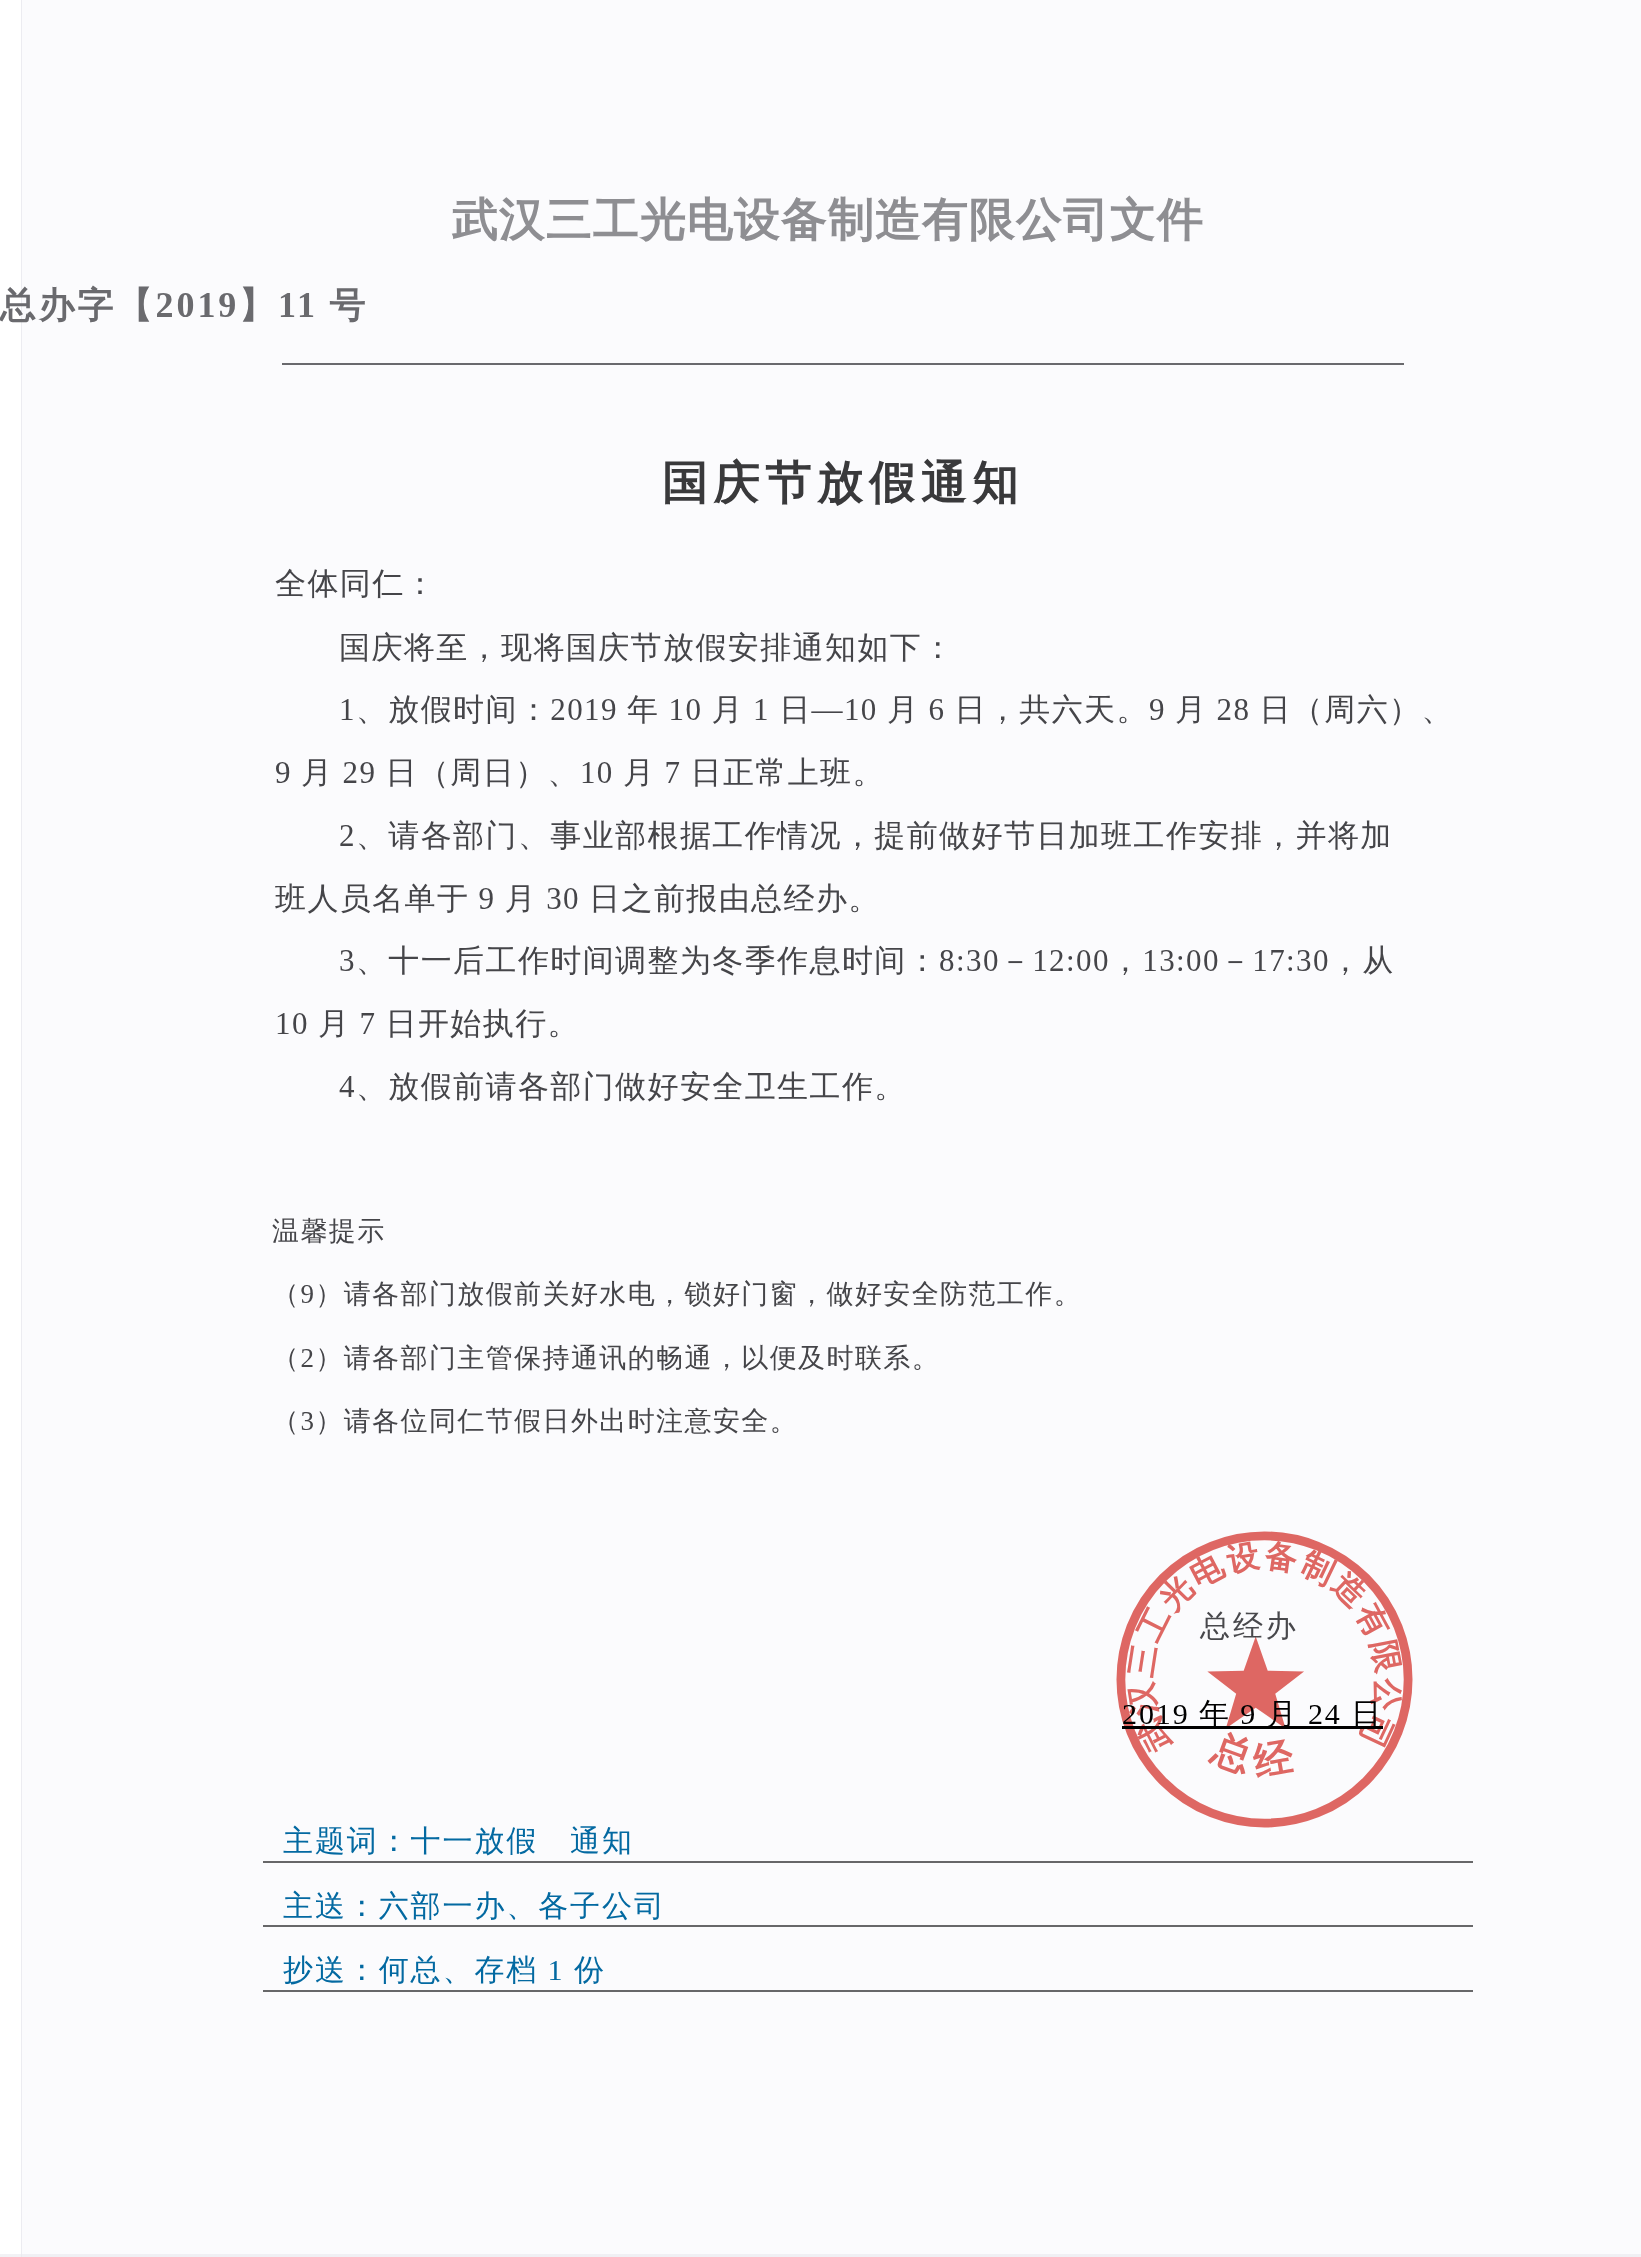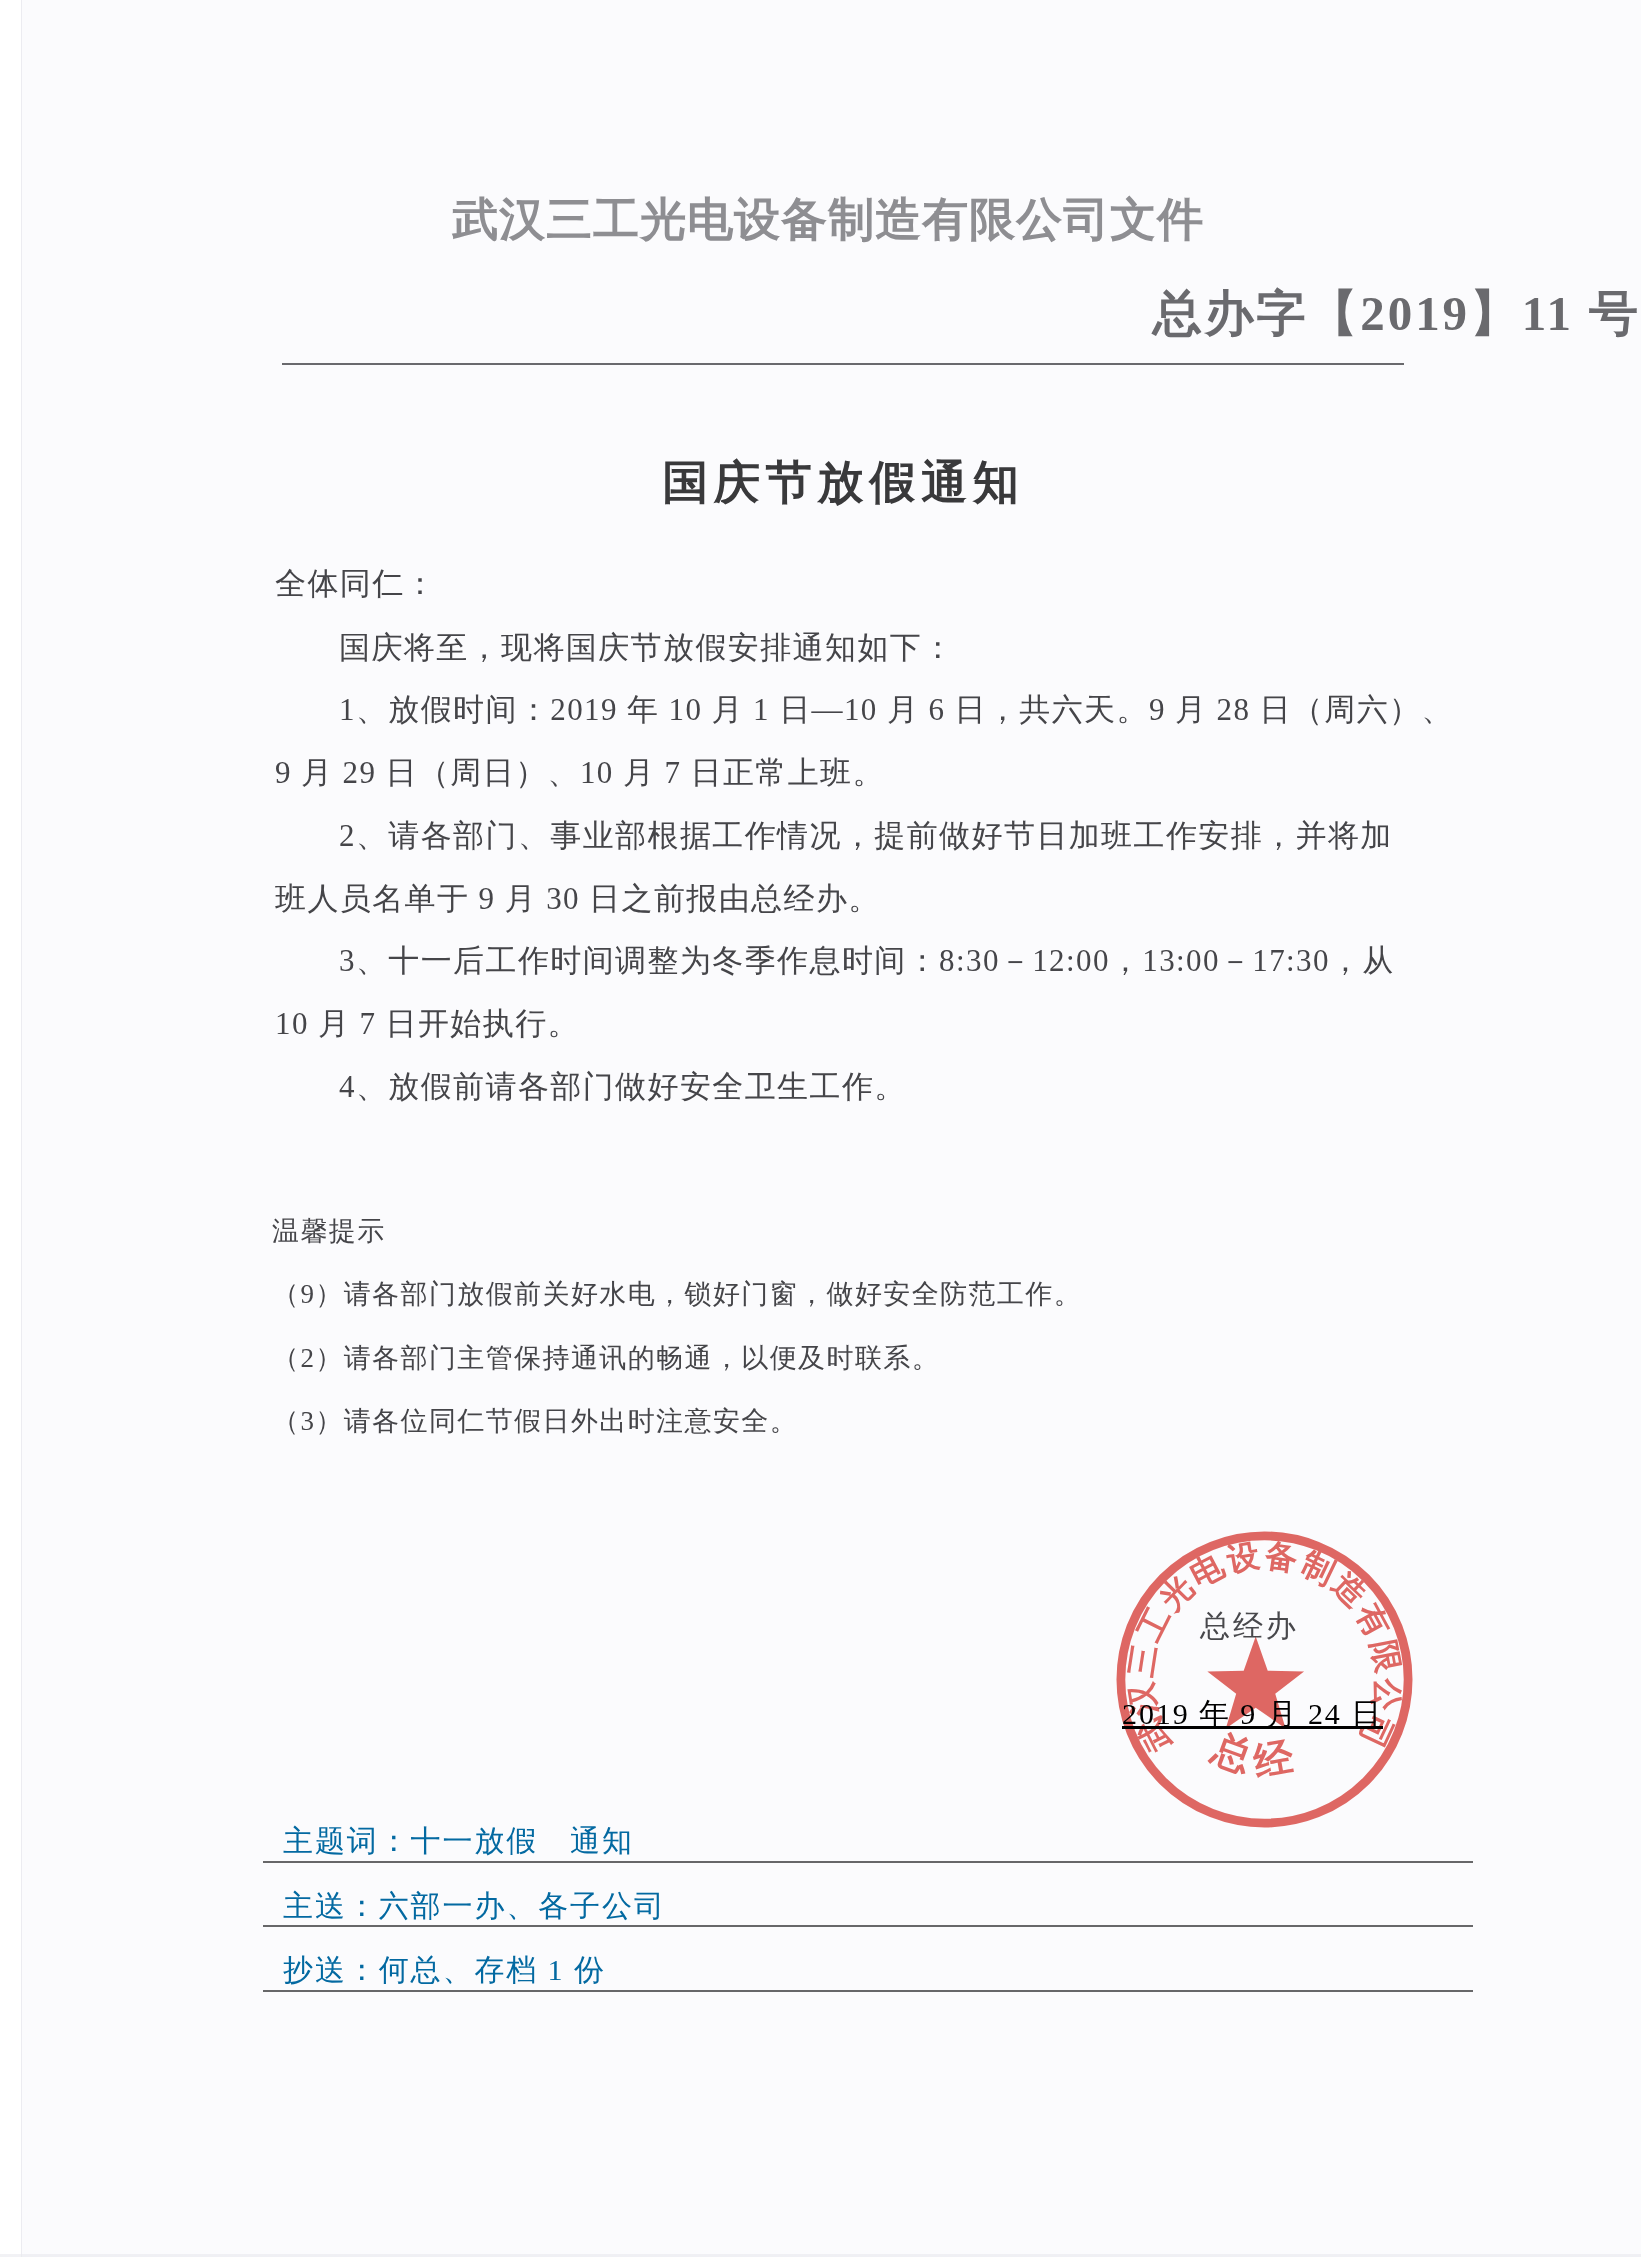--- a/index.html
+++ b/index.html
@@ -20,22 +20,22 @@
     background:#e9e9ee;opacity:.6;
   }
   .company-title{
     position:absolute;top:189px;left:0;right:0;
     text-align:center;transform:translateX(7.7px);
     font-size:46px;font-weight:700;letter-spacing:1px;
     color:#8e8e92;white-space:nowrap;
   }
   .doc-number{
     position:absolute;top:281px;left:0;right:0;
-    text-align:right;
-    font-size:49px;font-weight:700;letter-spacing:2.9px;
+    text-align:left;
+    font-size:36px;font-weight:700;letter-spacing:2.9px;
     color:#6a6a6e;white-space:nowrap;
   }
   .header-rule{
     position:absolute;top:363px;left:282px;width:1122px;height:1.9px;
     background:#454548;opacity:.8;
   }
   .doc-title{
     position:absolute;top:452px;left:0;right:0;margin:0;
     text-align:center;transform:translateX(23px);
     font-size:46px;font-weight:700;letter-spacing:5.8px;

